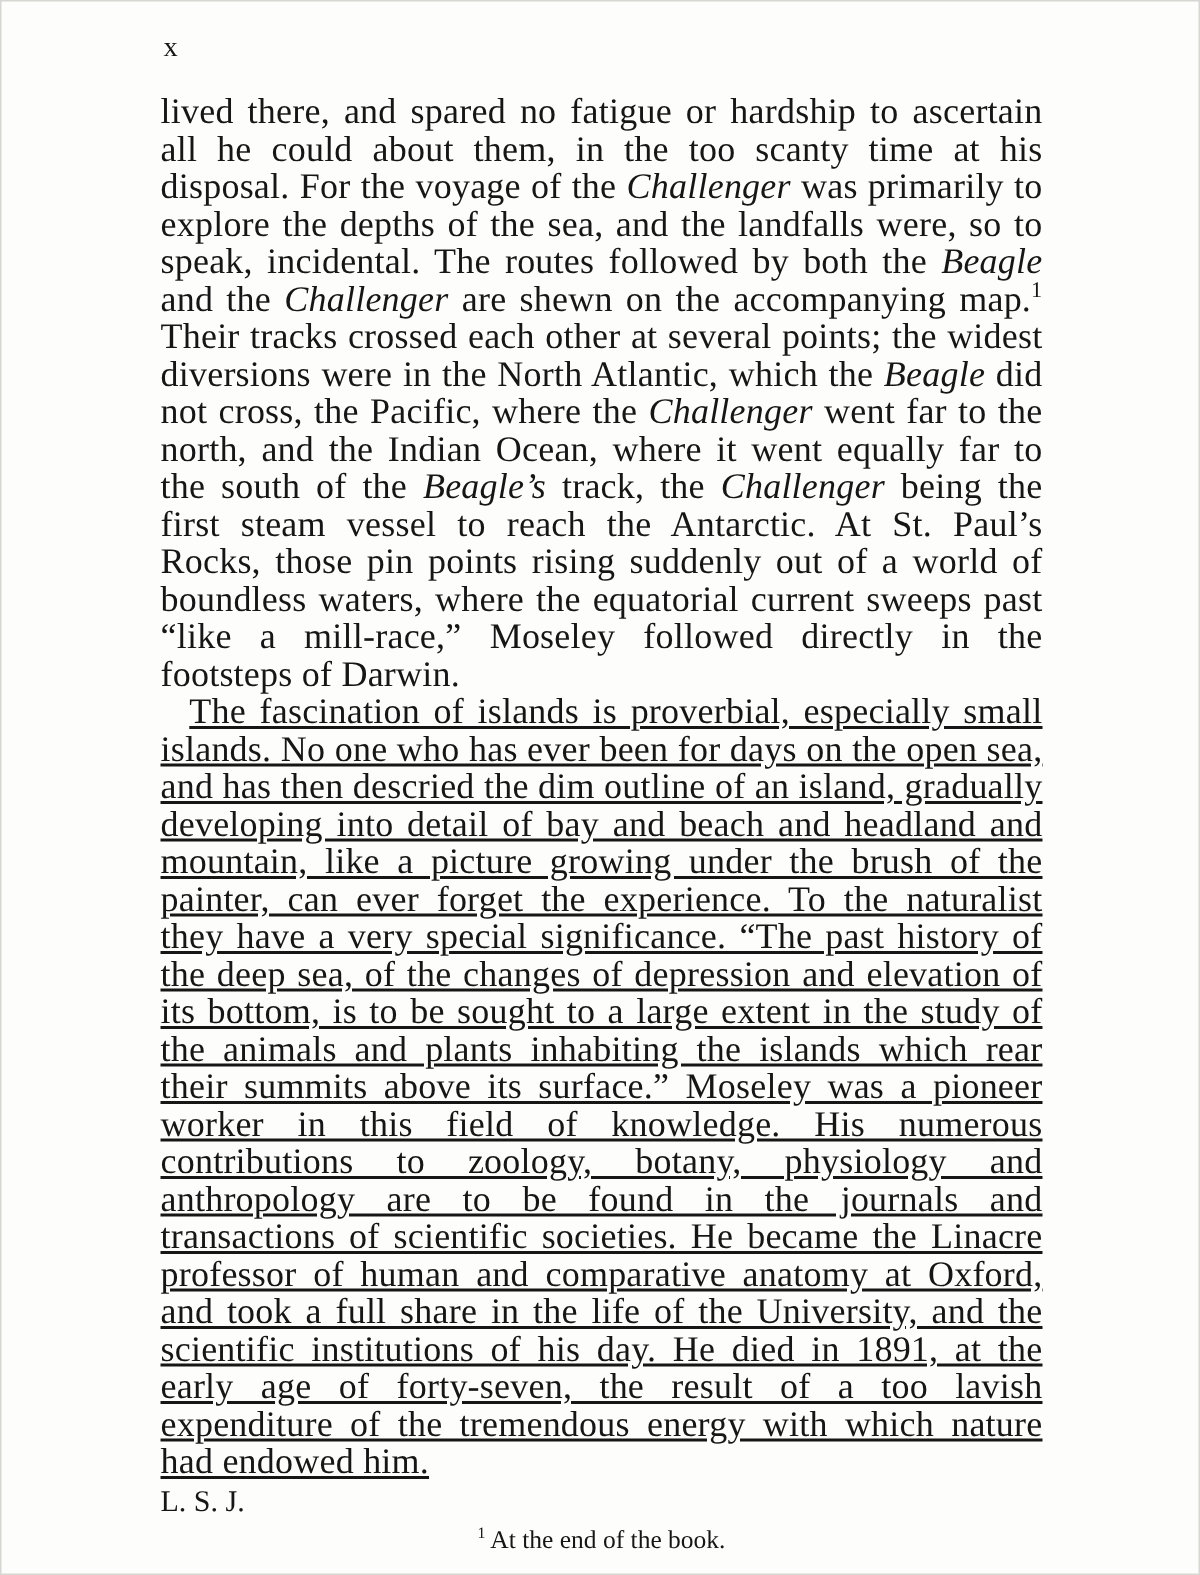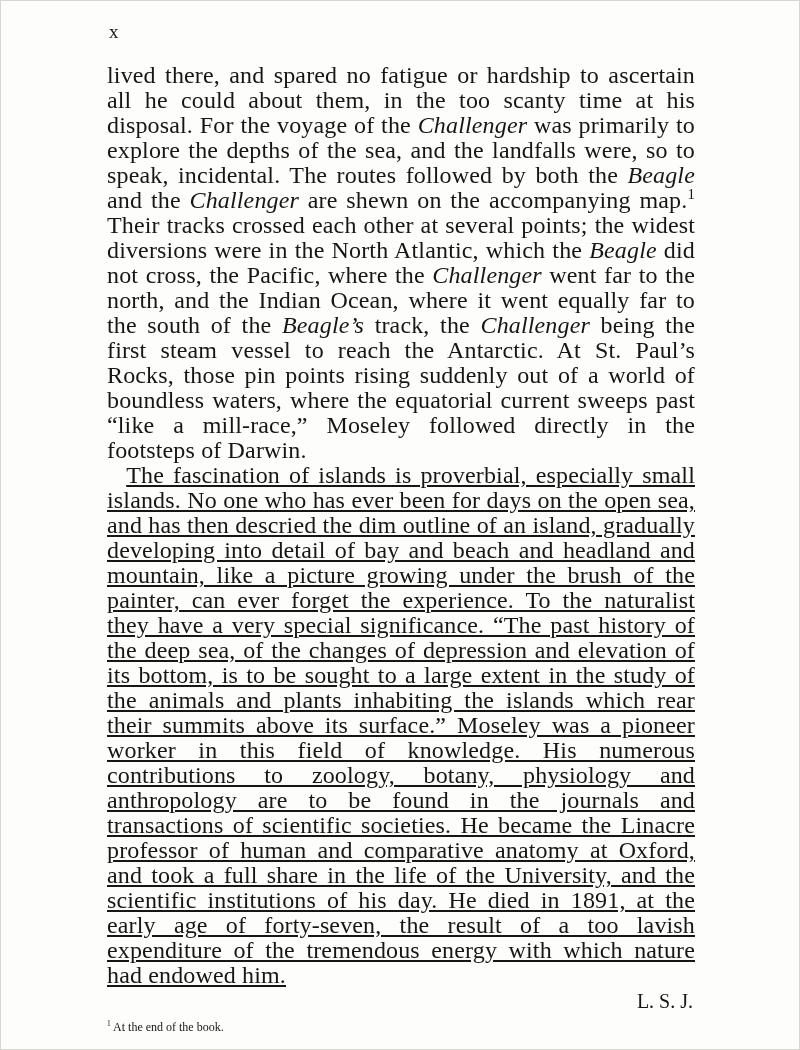--- a/index.html
+++ b/index.html
@@ -38,28 +38,29 @@
   }
   .text-block em {
     font-style: italic;
   }
   .text-block sup, .footnote sup {
     font-size: 0.62em;
     vertical-align: super;
     line-height: 0;
   }
   .signature {
-    text-align: right;
+    text-align: left;
     font-size: 20px;
     line-height: 25px;
     margin-top: 1px;
     padding-right: 2px;
   }
   .footnote {
-    font-size: 12px;
+    text-align: center;
+    font-size: 17px;
     line-height: 20px;
     margin-top: 3px;
   }
 </style>
 </head>
 <body>
 
 <div class="page">
 
   <div class="page-number">x</div>

